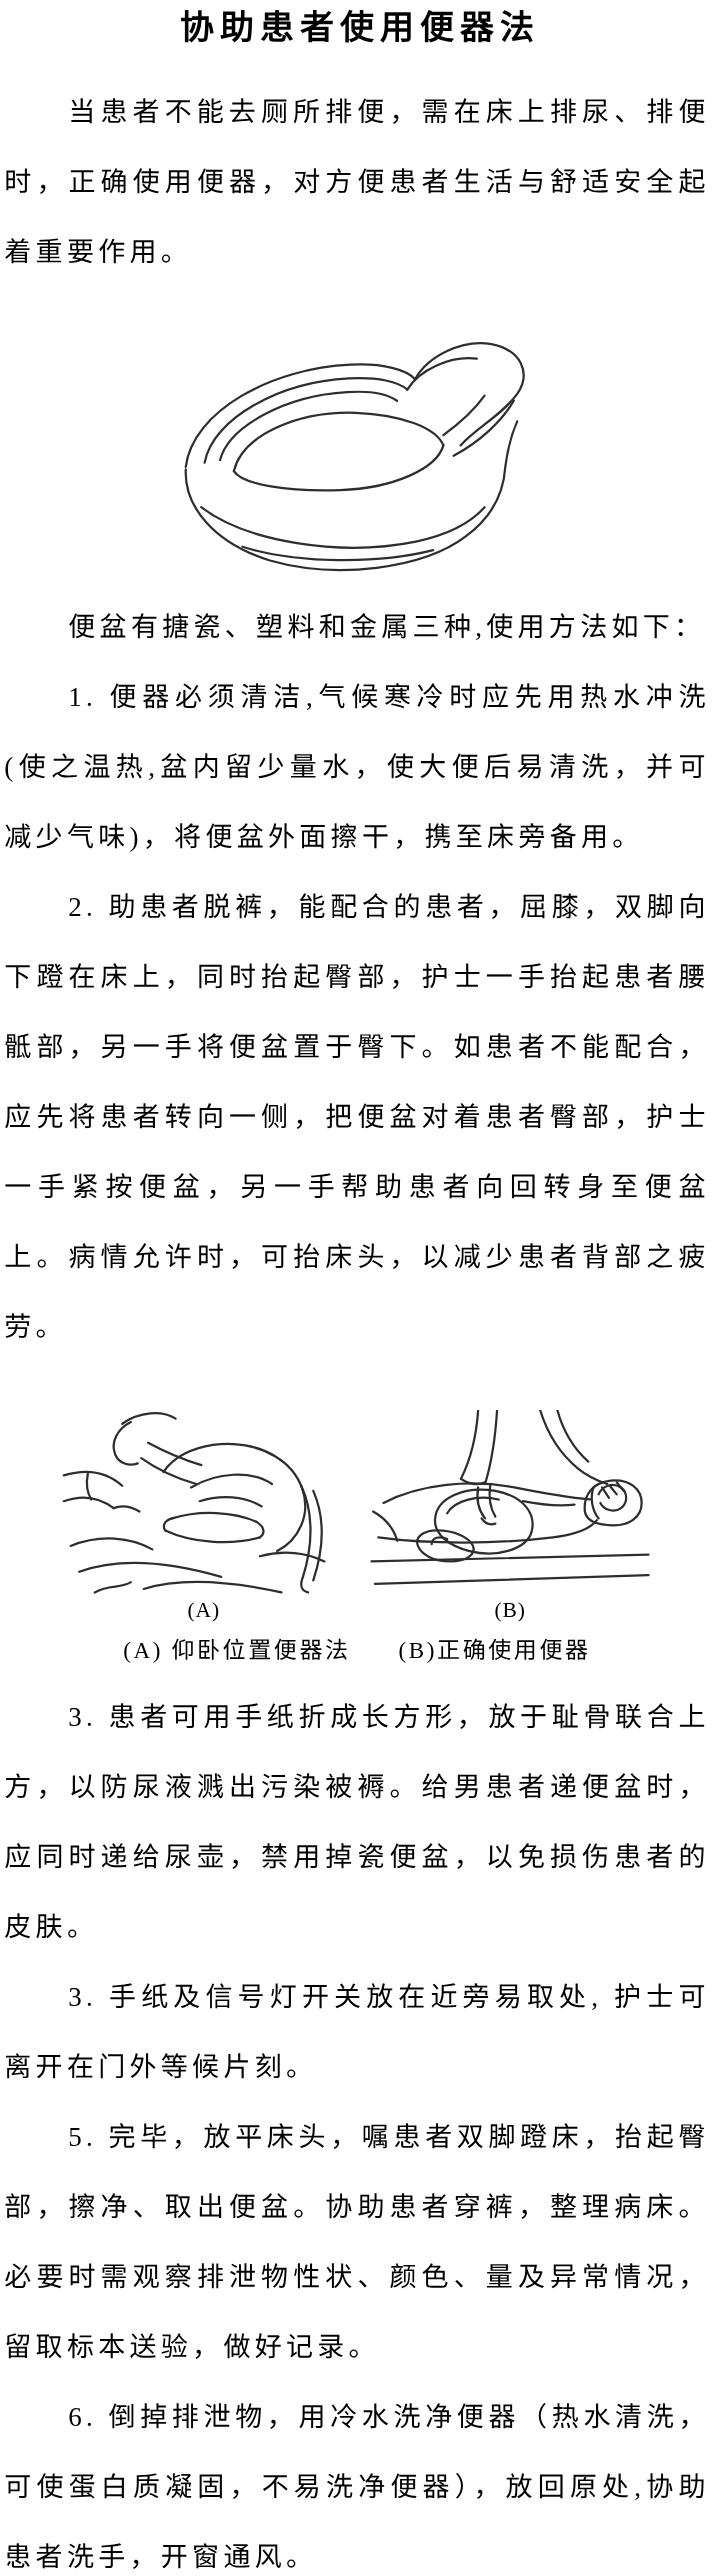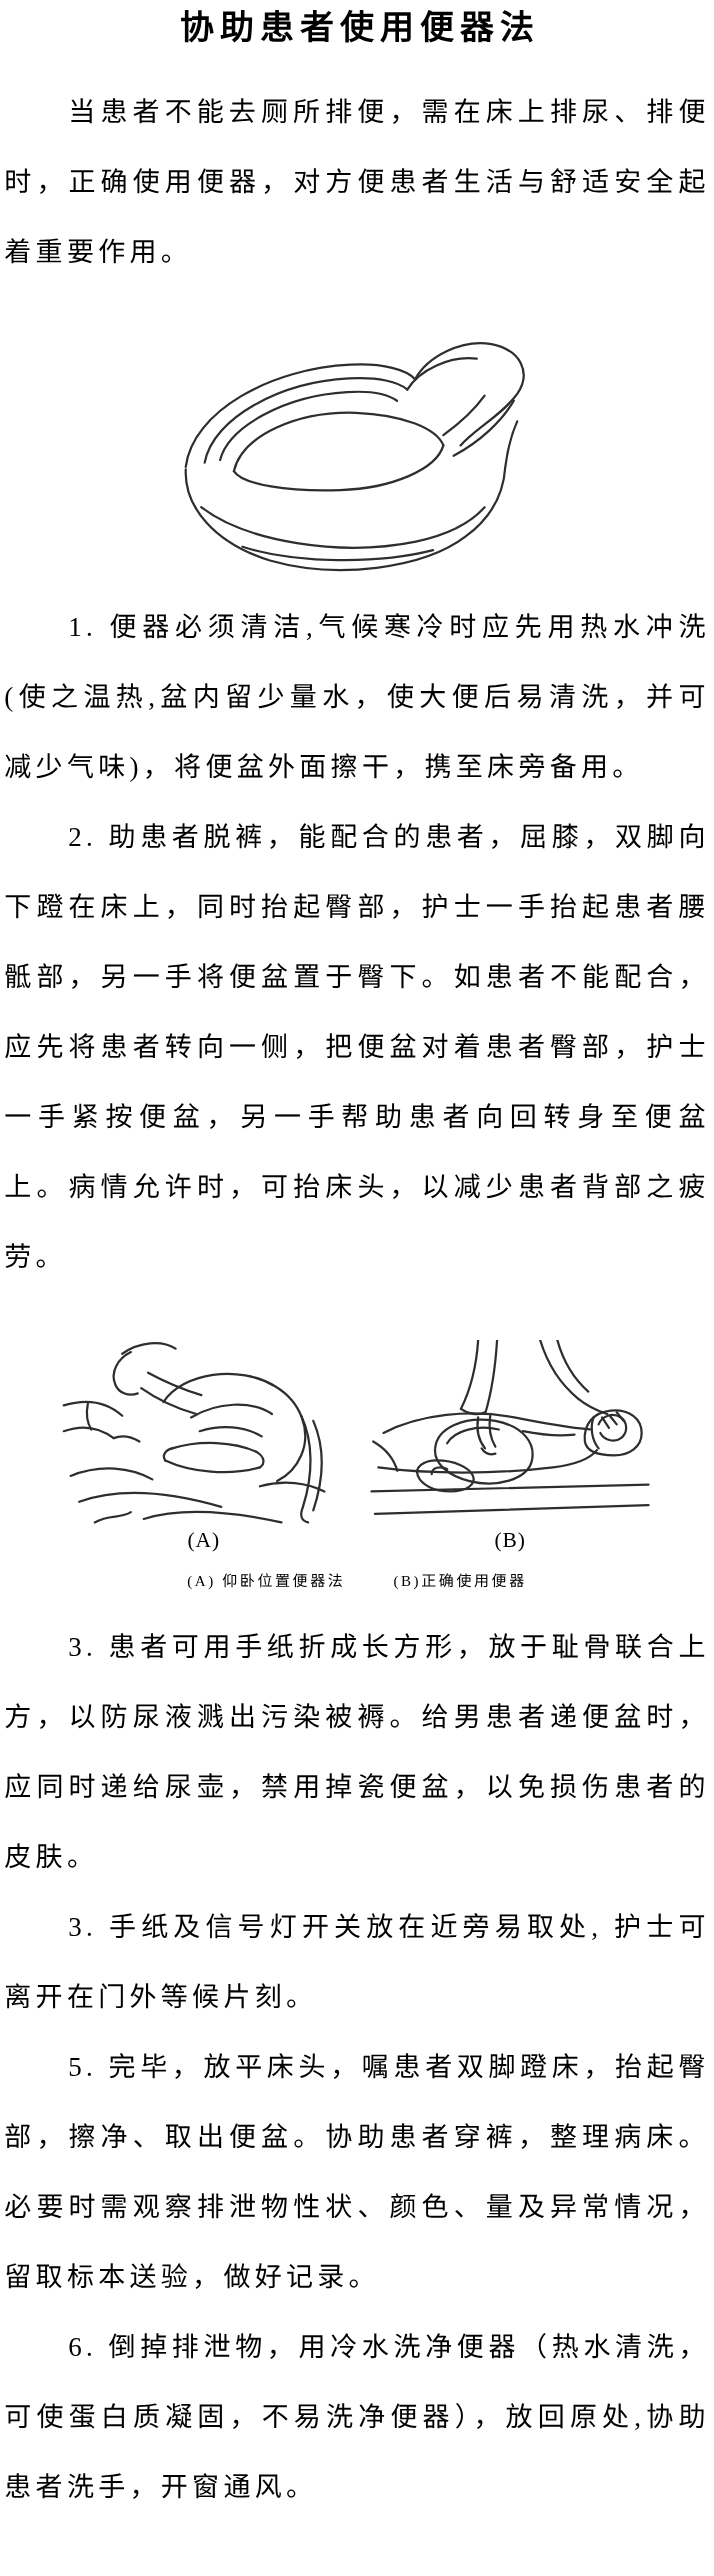--- a/index.html
+++ b/index.html
@@ -49,21 +49,21 @@
     margin-top: 3.4px;
     font-size: 21.5px;
     letter-spacing: 0.9px;
     line-height: 24px;
   }
   .pos-caption {
     display: flex;
     justify-content: center;
     gap: 48px;
     margin-top: 12px;
-    font-size: 15px;
+    font-size: 23px;
     letter-spacing: 2.6px;
     line-height: 34px;
   }
   .sketch path, .sketch ellipse {
     fill: none;
     stroke: #2e2e2e;
     stroke-width: 2.6;
     stroke-linecap: round;
     stroke-linejoin: round;
   }
@@ -96,20 +96,21 @@
       <path d="M330,128 C352,112 368,96 378,82"></path>
       <path d="M342,152 C372,136 398,112 412,88"></path>
 
       <path d="M30,168 C28,212 64,254 128,274 C205,296 306,284 356,246 C386,224 400,196 402,166 C404,150 408,130 416,112"></path>
 
       <path d="M48,212 C100,252 210,270 298,252 C336,244 362,230 378,212"></path>
       <path d="M96,258 C160,278 256,278 318,262"></path>
     </svg>
   </figure>
 
+  <p class="para">便盆有搪瓷、塑料和金属三种,使用方法如下：</p>
 
   <p class="para">1. 便器必须清洁,气候寒冷时应先用热水冲洗(使之温热,盆内留少量水，使大便后易清洗，并可减少气味)，将便盆外面擦干，携至床旁备用。</p>
 
   <p class="para">2. 助患者脱裤，能配合的患者，屈膝，双脚向下蹬在床上，同时抬起臀部，护士一手抬起患者腰骶部，另一手将便盆置于臀下。如患者不能配合，应先将患者转向一侧，把便盆对着患者臀部，护士一手紧按便盆，另一手帮助患者向回转身至便盆上。病情允许时，可抬床头，以减少患者背部之疲劳。</p>
 
   <figure class="fig-positions">
     <div class="pos-row">
       <div class="pos-col">
         <svg class="sketch" width="284" height="185" viewBox="0 0 330 215" aria-hidden="true">
 

